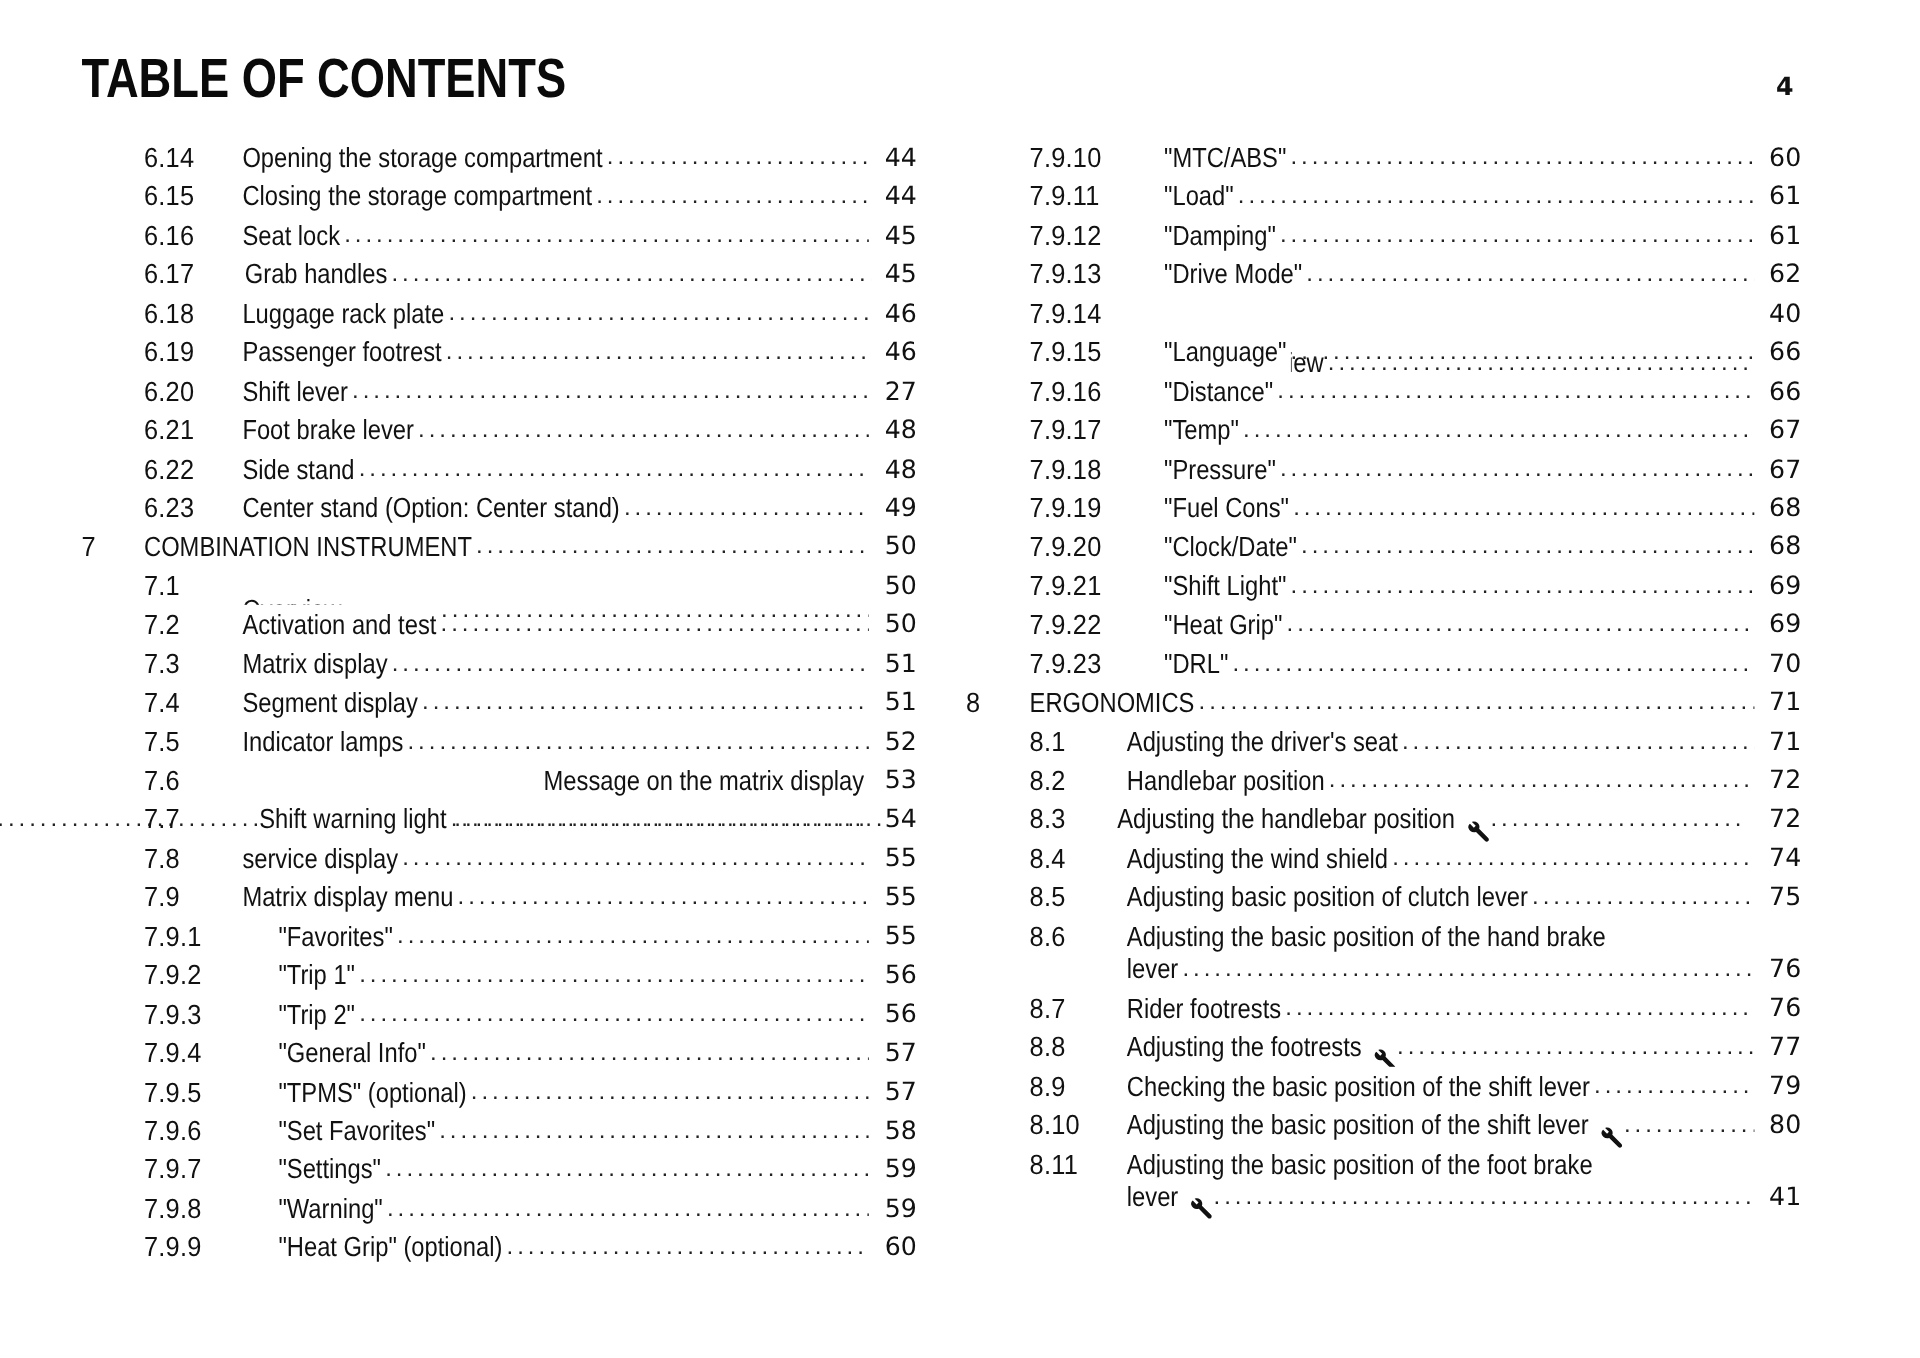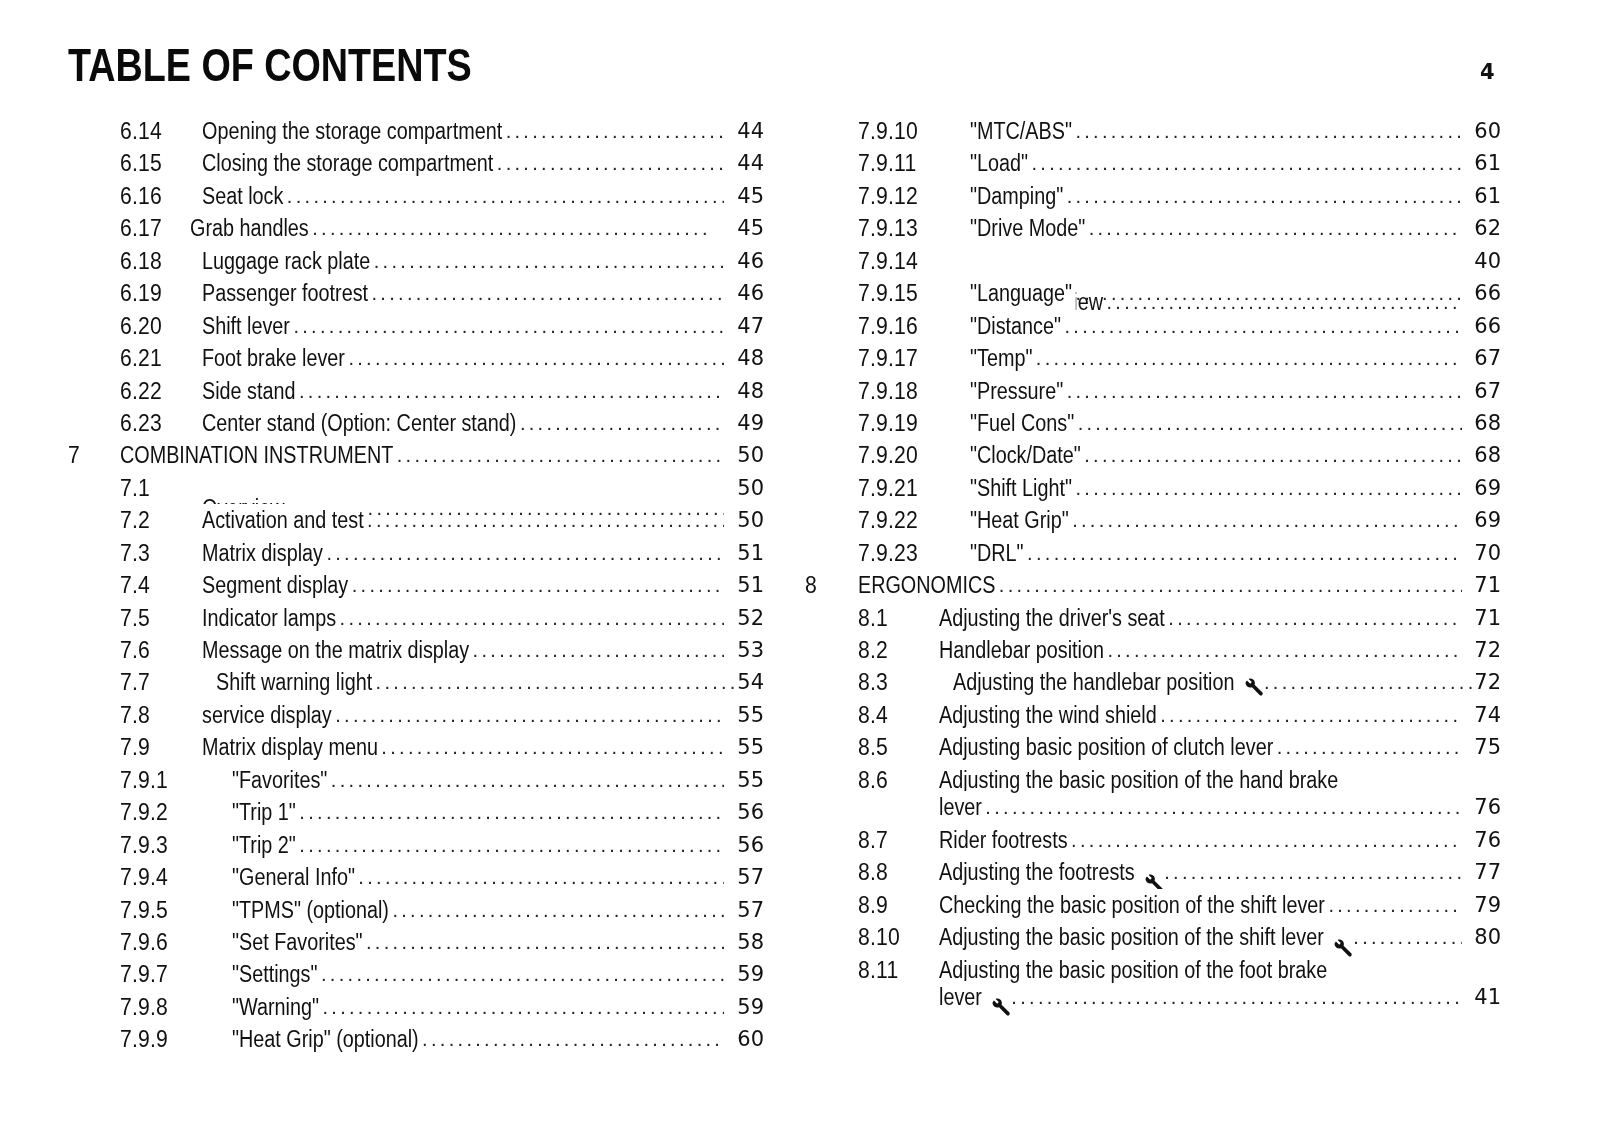--- a/index.html
+++ b/index.html
@@ -80,21 +80,21 @@
     <div class="row">
       <span class="num" style="left: 52px;">6.16</span>
       <div class="text-wrap" style="left: 134px; width: 522px;">
         <span class="label" style="display: inline-block; transform: scaleX(0.86); transform-origin: left center; margin-right: -13.8053px;">Seat lock</span>
         <span class="dots">........................................................................................................................................................................................................</span>
       </div>
       <span class="pg">45</span>
     </div>
     <div class="row">
       <span class="num" style="left: 52px;">6.17</span>
-      <div class="text-wrap" style="left: 122px; width: 522px;">
+      <div class="text-wrap" style="left: 136px; width: 522px;">
         <span class="label" style="display: inline-block; transform: scaleX(0.86); transform-origin: left center; margin-right: -19.8931px;">Grab handles</span>
         <span class="dots">........................................................................................................................................................................................................</span>
       </div>
       <span class="pg">45</span>
     </div>
     <div class="row">
       <span class="num" style="left: 52px;">6.18</span>
       <div class="text-wrap" style="left: 134px; width: 522px;">
         <span class="label" style="display: inline-block; transform: scaleX(0.86); transform-origin: left center; margin-right: -27.9519px;">Luggage rack plate</span>
         <span class="dots">........................................................................................................................................................................................................</span>
@@ -108,21 +108,21 @@
         <span class="dots">........................................................................................................................................................................................................</span>
       </div>
       <span class="pg">46</span>
     </div>
     <div class="row">
       <span class="num" style="left: 52px;">6.20</span>
       <div class="text-wrap" style="left: 134px; width: 522px;">
         <span class="label" style="display: inline-block; transform: scaleX(0.86); transform-origin: left center; margin-right: -14.8772px;">Shift lever</span>
         <span class="dots">........................................................................................................................................................................................................</span>
       </div>
-      <span class="pg">47</span>
+      <span class="pg">27</span>
     </div>
     <div class="row">
       <span class="num" style="left: 52px;">6.21</span>
       <div class="text-wrap" style="left: 134px; width: 522px;">
         <span class="label" style="display: inline-block; transform: scaleX(0.86); transform-origin: left center; margin-right: -23.8284px;">Foot brake lever</span>
         <span class="dots">........................................................................................................................................................................................................</span>
       </div>
       <span class="pg">48</span>
     </div>
     <div class="row">
@@ -184,21 +184,21 @@
     <div class="row">
       <span class="num" style="left: 52px;">7.5</span>
       <div class="text-wrap" style="left: 134px; width: 522px;">
         <span class="label" style="display: inline-block; transform: scaleX(0.86); transform-origin: left center; margin-right: -22.3956px;">Indicator lamps</span>
         <span class="dots">........................................................................................................................................................................................................</span>
       </div>
       <span class="pg">52</span>
     </div>
     <div class="row">
       <span class="num" style="left: 52px;">7.6</span>
-      <div class="text-wrap" style="left: 134px; width: 522px;">
+      <div class="text-wrap" style="left: 134px; width: 522px; flex-direction: column;">
         <span class="label" style="display: inline-block; transform: scaleX(0.86); transform-origin: left center; margin-right: -44.0519px;">Message on the matrix display</span>
         <span class="dots">........................................................................................................................................................................................................</span>
       </div>
       <span class="pg">53</span>
     </div>
     <div class="row">
       <span class="num" style="left: 52px;">7.7</span>
       <div class="text-wrap" style="left: 148px; width: 522px;">
         <span class="label" style="display: inline-block; transform: scaleX(0.86); transform-origin: left center; margin-right: -25.9766px;">Shift warning light</span>
         <span class="dots">........................................................................................................................................................................................................</span>
@@ -426,21 +426,21 @@
     <div class="row">
       <span class="num" style="left: 53px;">8.2</span>
       <div class="text-wrap" style="left: 134px; width: 523px;">
         <span class="label" style="display: inline-block; transform: scaleX(0.86); transform-origin: left center; margin-right: -27.4116px;">Handlebar position</span>
         <span class="dots">........................................................................................................................................................................................................</span>
       </div>
       <span class="pg">72</span>
     </div>
     <div class="row">
       <span class="num" style="left: 53px;">8.3</span>
-      <div class="text-wrap" style="left: 148px; width: 523px; align-items: center;">
+      <div class="text-wrap" style="left: 126px; width: 523px;">
         <span class="label" style="display: inline-block; transform: scaleX(0.86); transform-origin: left center; margin-right: -46.3903px;">Adjusting the handlebar position</span>
         <span class="wrench"><svg viewBox="0 0 20 20" width="20" height="20">
             <path d="M3 3.5 L6.2 6.7 L7.8 5.1 L4.6 1.9 C7.2 0.9 10.2 2.3 10.8 5.2 C11 6.1 10.9 6.9 10.6 7.7 L18.2 15.3 C18.9 16 18.9 17.2 18.2 17.9 C17.5 18.6 16.3 18.6 15.6 17.9 L8 10.3 C5.2 11.3 2.2 9.6 1.6 6.8 C1.4 5.6 1.9 4.4 3 3.5 Z" fill="#111"></path>
           </svg></span>
         <span class="dots">........................................................................................................................................................................................................</span>
       </div>
       <span class="pg">72</span>
     </div>
     <div class="row">
       <span class="num" style="left: 53px;">8.4</span>

